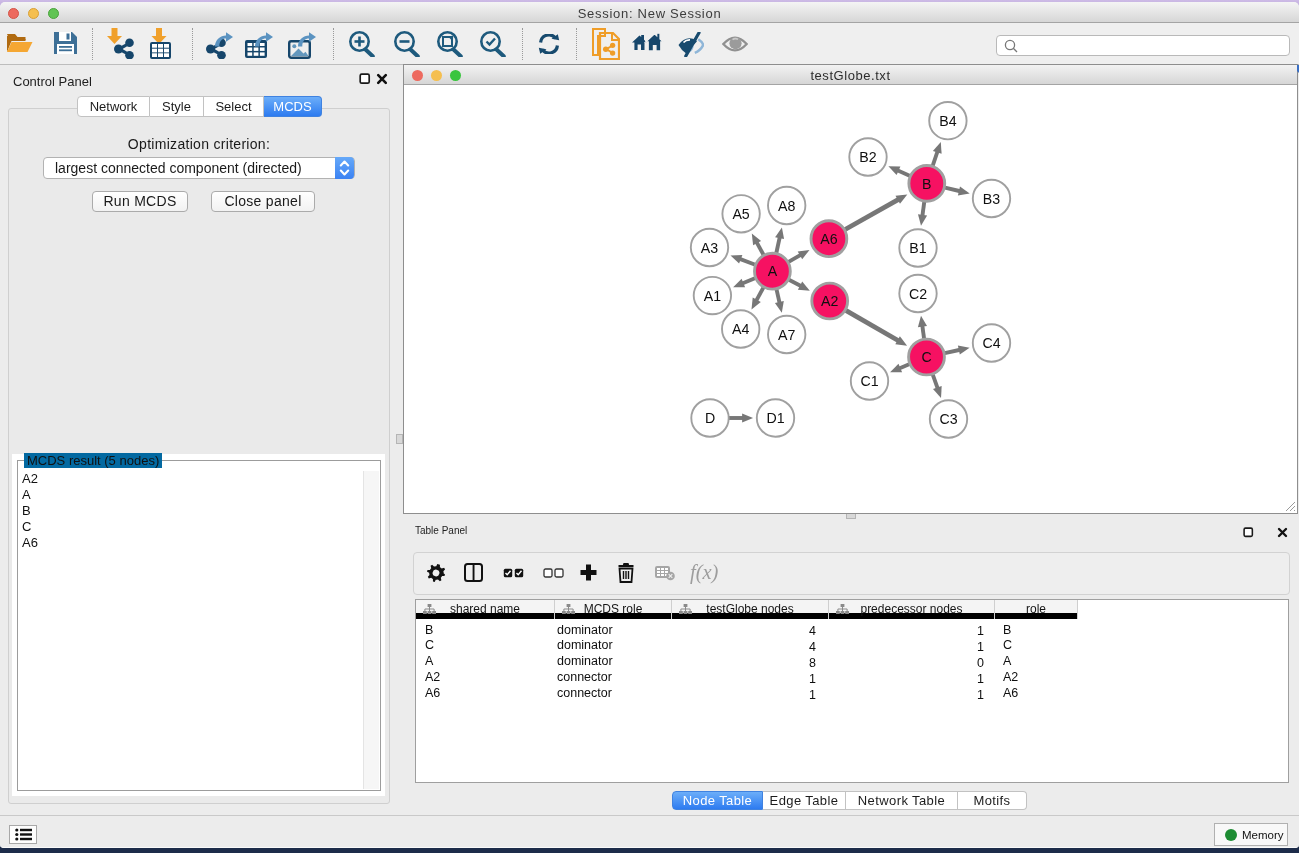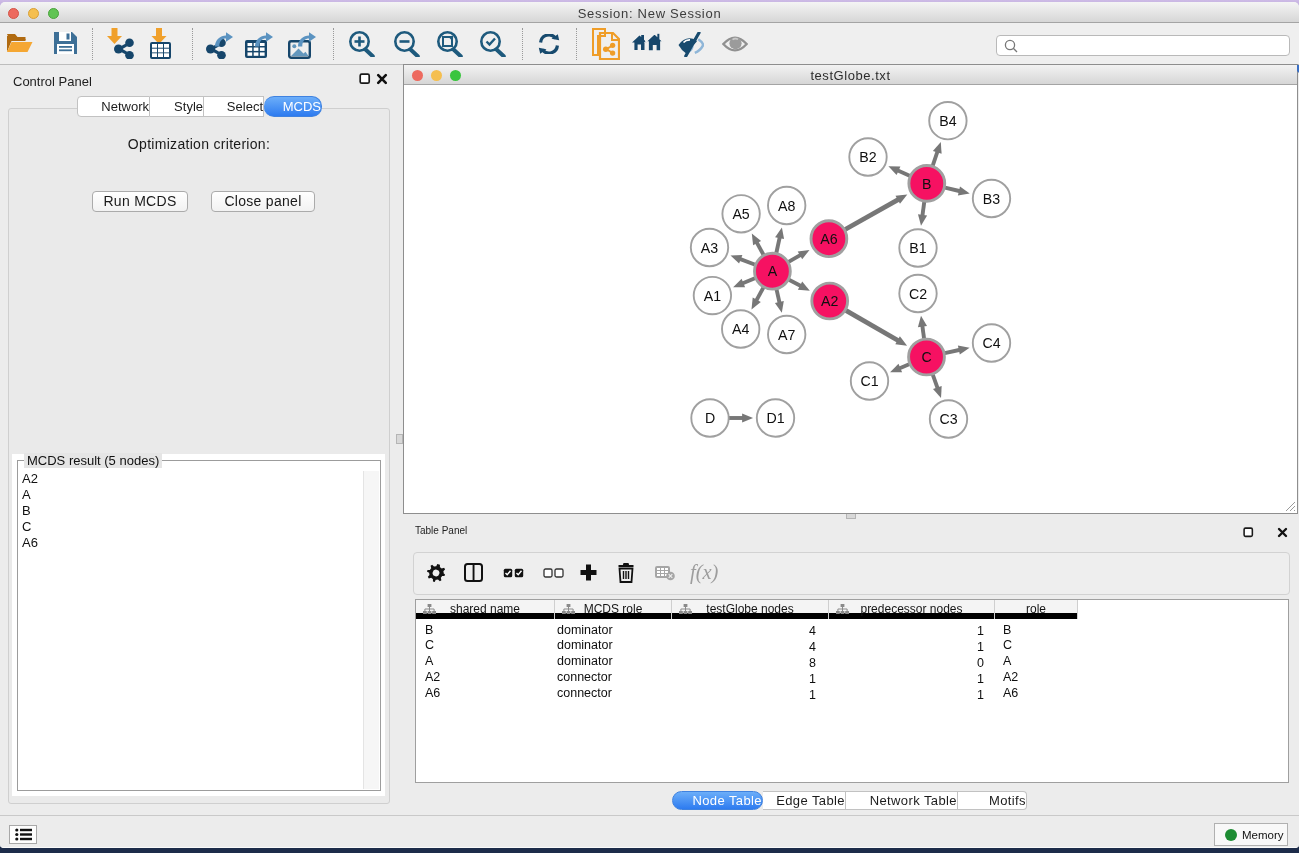--- a/index.html
+++ b/index.html
@@ -15,31 +15,31 @@
   #titlebar .t { position:absolute; top:3.5px; width:100%; text-align:center; font-size:13px; letter-spacing:0.72px; color:#3c3c3c; }
   
   #toolbar { position:absolute; left:0; top:21px; width:1299px; height:42px; background:#efefef; border-bottom:1px solid #bdbdbd; }
   .sep { position:absolute; top:5px; height:32px; width:0; border-left:1px dotted #9a9a9a; }
   .ticon { position:absolute; top:29px; }
   #searchbox { position:absolute; left:996px; top:12px; width:294px; height:21px; background:#fff; border:1px solid #b9b9b9; border-radius:4px; }
   
   #cp-title { position:absolute; left:13px; top:72px; font-size:13px; color:#1e1e1e; }
   #cp-pane { position:absolute; left:8px; top:106px; width:382px; height:696px; background:#eaeaea; border:1px solid #cfcfcf; border-radius:3px; }
   .tabrow { position:absolute; display:flex; }
-  .tab { height:21px; background:#fff; border:1px solid #c2c2c2; border-left:none; font-size:13px; color:#1c1c1c; text-align:right; line-height:19px; }
+  .tab { height:21px; background:#fff; border:1px solid #c2c2c2; border-left:none; font-size:13px; color:#1c1c1c; text-align:center; line-height:19px; }
   .tab.first { border-left:1px solid #c2c2c2; border-radius:4px 0 0 4px; }
   .tab.last { border-radius:0 4px 4px 0; }
-  .tab.active { background:linear-gradient(#6caef9,#2d7bf0); color:#fff; border-color:#3f82e0;border-radius:10px; }
+  .tab.active { background:linear-gradient(#6caef9,#2d7bf0); color:#fff; border-color:#3f82e0; }
   #optlabel { position:absolute; left:0; top:134px; width:398px; text-align:center; font-size:14px; letter-spacing:0.3px; color:#1a1a1a; }
   #dropdown { position:absolute; left:43px; top:155px; width:312px; height:22px; background:#fff; border:1px solid #b2b2b2; border-radius:4px; font-size:14px; color:#1a1a1a; line-height:20px; padding-left:11px; }
   #dd-step { position:absolute; right:0px; top:-1px; width:19px; height:22px; background:linear-gradient(#66a9f9,#3b82f3); border-radius:0 4px 4px 0; }
   .btn { position:absolute; height:21px; background:linear-gradient(#ffffff,#f2f2f2); border:1px solid #ababab; border-radius:4px; font-size:14px; letter-spacing:0.3px; color:#1a1a1a; text-align:center; line-height:19px; }
   #mcds-white { position:absolute; left:12px; top:452px; width:373px; height:342px; background:#fff; }
   #mcds-fs { position:absolute; left:5px; top:6px; width:364px; height:331px; border:1px solid #9c9c9c; }
-  #mcds-leg { position:absolute; left:6px; top:-8px; background:#e5e5e5; padding:0 3px; font-size:13px; color:#111; }
+  #mcds-leg { position:absolute; left:6px; top:-8px; background:#0369a1; padding:0 3px; font-size:13px; color:#111; }
   #mcds-list { position:absolute; left:4px; top:10px; font-size:13px; color:#111; line-height:16px; }
   #mcds-sb { position:absolute; right:1px; top:10px; width:16px; height:318px; background:#f6f6f6; border-left:1px solid #e4e4e4; }
   
   #netwin { position:absolute; left:403px; top:62px; width:895px; height:450px; border:1px solid #8e8e8e; background:#fff; }
   #nettitle { position:absolute; left:0; top:0; width:100%; height:20px; background:linear-gradient(#f3f3f3,#d6d6d6); border-bottom:1px solid #a4a4a4; }
   #nettitle .t { position:absolute; top:3px; width:100%; text-align:center; font-size:13px; letter-spacing:0.55px; color:#2d2d2d; }
   .ntl { position:absolute; top:4.5px; width:11px; height:11px; border-radius:50%; }
   #graph { position:absolute; left:0px; top:21px; }
   
   #tp-title { position:absolute; left:415px; top:523px; font-size:10px; color:#1e1e1e; }
@@ -209,20 +209,26 @@
         <path d="M2.2 2.2 L9.8 9.8 M9.8 2.2 L2.2 9.8" stroke="#111" stroke-width="2.6" stroke-linecap="round"></path>
       </svg>
     <div id="cp-pane"></div>
     <div class="tabrow" style="left:77px; top:94px;">
       <div class="tab first" style="width:73px;">Network</div>
       <div class="tab" style="width:54px;">Style</div>
       <div class="tab" style="width:60px;">Select</div>
       <div class="tab last active" style="width:58px;">MCDS</div>
     </div>
     <div id="optlabel">Optimization criterion:</div>
+    <div id="dropdown">largest connected component (directed)<div id="dd-step">
+          <svg style="position:absolute;left:4px;top:3px" width="11" height="16" viewBox="0 0 11 16">
+            <path d="M1.8 5.4 L5.5 1.6 L9.2 5.4" fill="none" stroke="#fff" stroke-width="2.1" stroke-linecap="round" stroke-linejoin="round"></path>
+            <path d="M1.8 10.6 L5.5 14.4 L9.2 10.6" fill="none" stroke="#fff" stroke-width="2.1" stroke-linecap="round" stroke-linejoin="round"></path>
+          </svg>
+        </div></div>
     <div class="btn" style="left:92px; top:189px; width:96px;">Run MCDS</div>
     <div class="btn" style="left:211px; top:189px; width:104px;">Close panel</div>
     <div id="mcds-white">
       <div id="mcds-fs">
         <div id="mcds-leg">MCDS result (5 nodes)</div>
         <div id="mcds-list">A2<br>A<br>B<br>C<br>A6</div>
         <div id="mcds-sb"></div>
       </div>
     </div>
     <div class="abs" style="left:396px;top:432px;width:7px;height:10px;background:#d8d8d8;border:1px solid #b5b5b5"></div>

